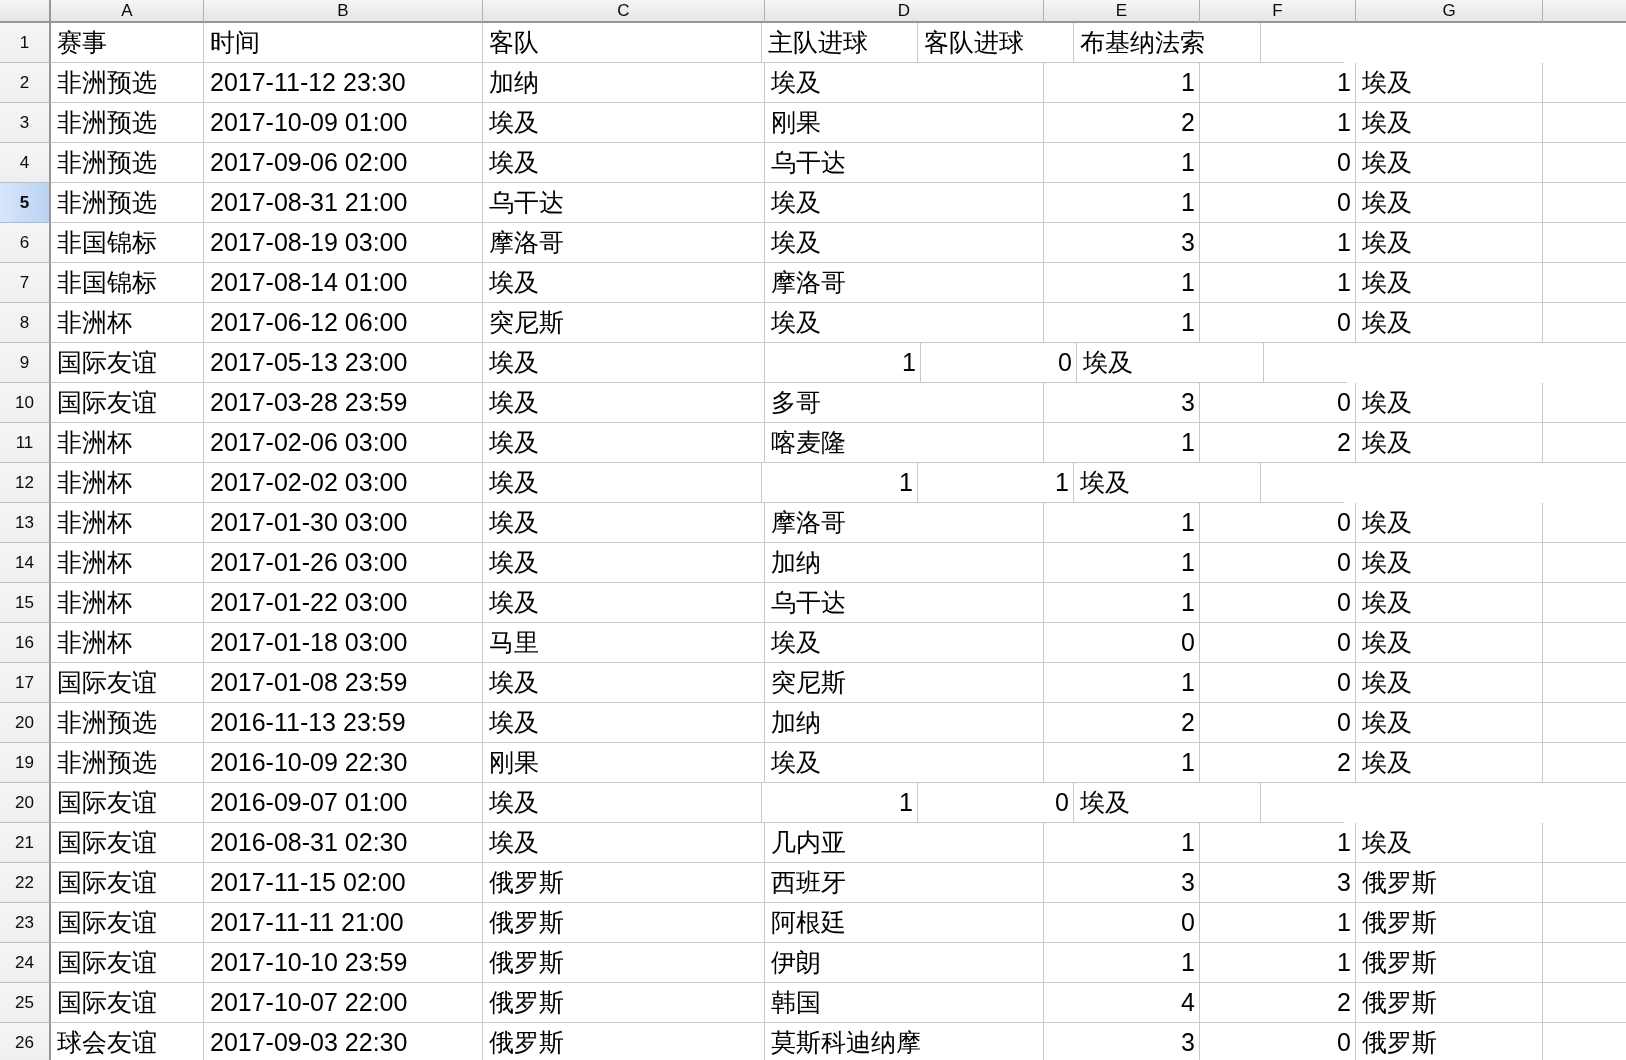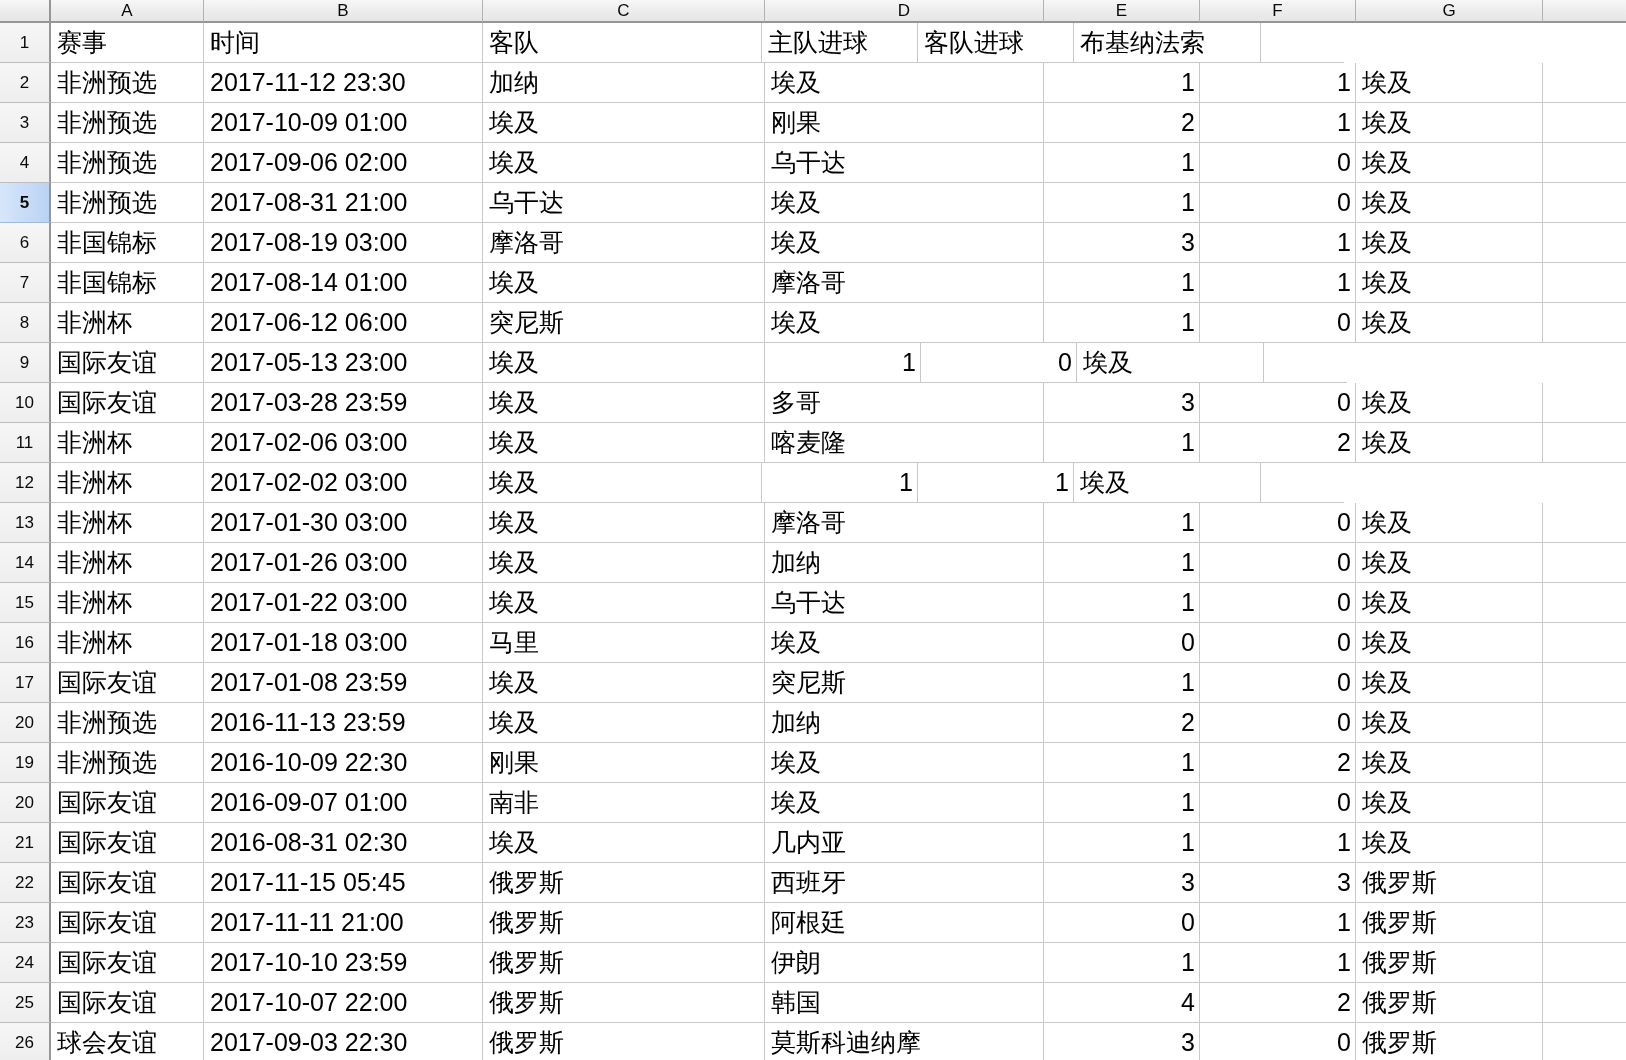--- a/index.html
+++ b/index.html
@@ -284,42 +284,41 @@
         <div class="cell w4">埃及</div>
         <div class="cell w5 num">1</div>
         <div class="cell w6 num">2</div>
         <div class="cell w7">埃及</div>
         <div class="cell last w8"></div>
       </div>
       <div class="sheet-row">
         <div class="rh">20</div>
         <div class="cell w1">国际友谊</div>
         <div class="cell w2">2016-09-07 01:00</div>
-        <div class="cell w3">南非</div>
         <div class="cell w4">埃及</div>
         <div class="cell w5 num">1</div>
         <div class="cell w6 num">0</div>
         <div class="cell w7">埃及</div>
         <div class="cell last w8"></div>
       </div>
       <div class="sheet-row">
         <div class="rh">21</div>
         <div class="cell w1">国际友谊</div>
         <div class="cell w2">2016-08-31 02:30</div>
         <div class="cell w3">埃及</div>
         <div class="cell w4">几内亚</div>
         <div class="cell w5 num">1</div>
         <div class="cell w6 num">1</div>
         <div class="cell w7">埃及</div>
         <div class="cell last w8"></div>
       </div>
       <div class="sheet-row">
         <div class="rh">22</div>
         <div class="cell w1">国际友谊</div>
-        <div class="cell w2">2017-11-15 05:45</div>
+        <div class="cell w2">2017-11-15 02:00</div>
         <div class="cell w3">俄罗斯</div>
         <div class="cell w4">西班牙</div>
         <div class="cell w5 num">3</div>
         <div class="cell w6 num">3</div>
         <div class="cell w7">俄罗斯</div>
         <div class="cell last w8"></div>
       </div>
       <div class="sheet-row">
         <div class="rh">23</div>
         <div class="cell w1">国际友谊</div>

